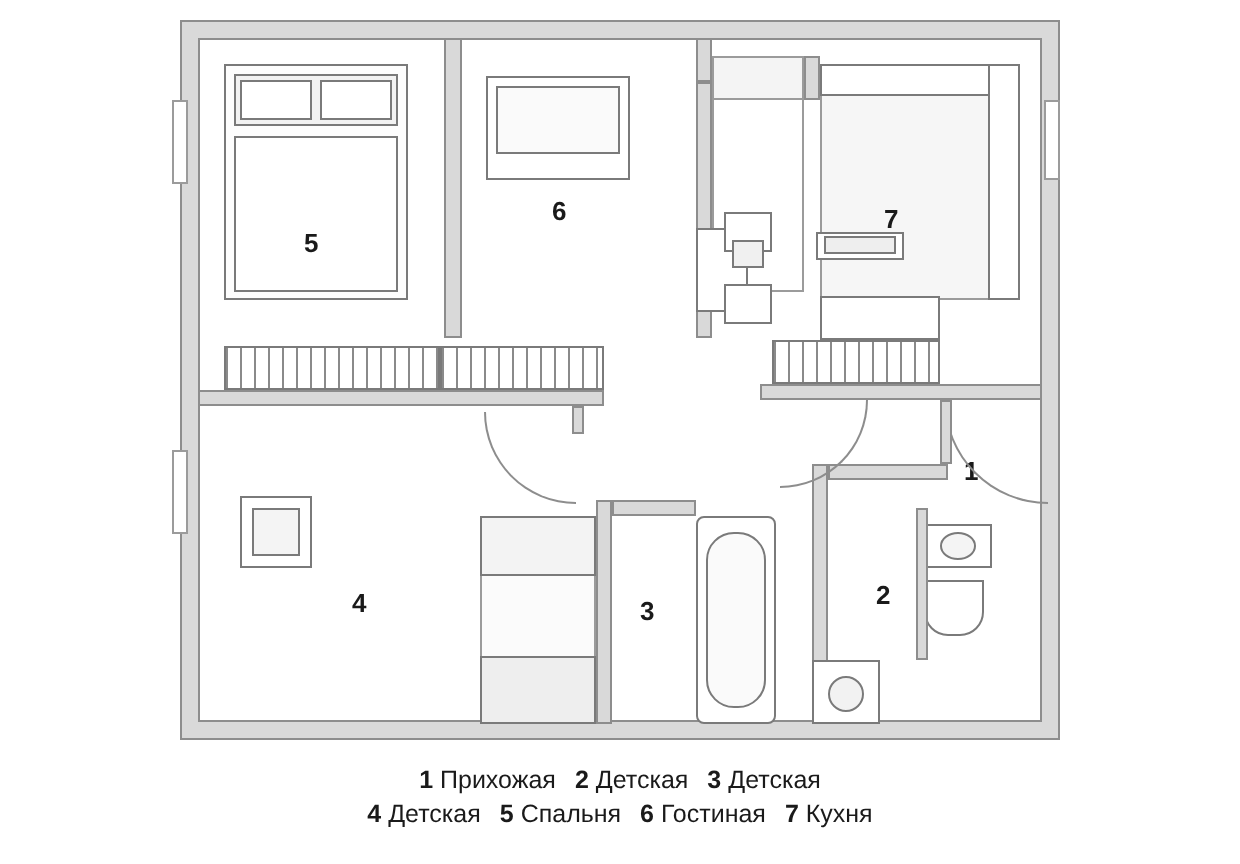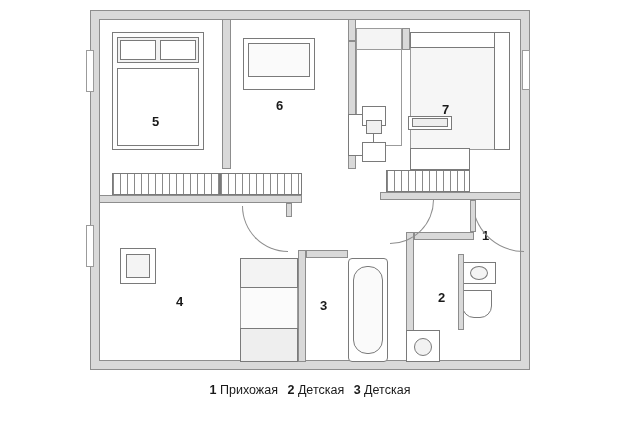--- a/index.html
+++ b/index.html
@@ -160,15 +160,25 @@
 
   <div class="legend">
     <div class="row">
       <span class="item"><span class="k">1</span>
         <span>Прихожая</span></span>
       <span class="item"><span class="k">2</span>
         <span>Детская</span></span>
       <span class="item"><span class="k">3</span>
         <span>Детская</span></span>
     </div>
+    <div class="row">
+      <span class="item"><span class="k">4</span>
+        <span>Детская</span></span>
+      <span class="item"><span class="k">5</span>
+        <span>Спальня</span></span>
+      <span class="item"><span class="k">6</span>
+        <span>Гостиная</span></span>
+      <span class="item"><span class="k">7</span>
+        <span>Кухня</span></span>
+    </div>
   </div>
 
 </div>
 
 </body></html>

